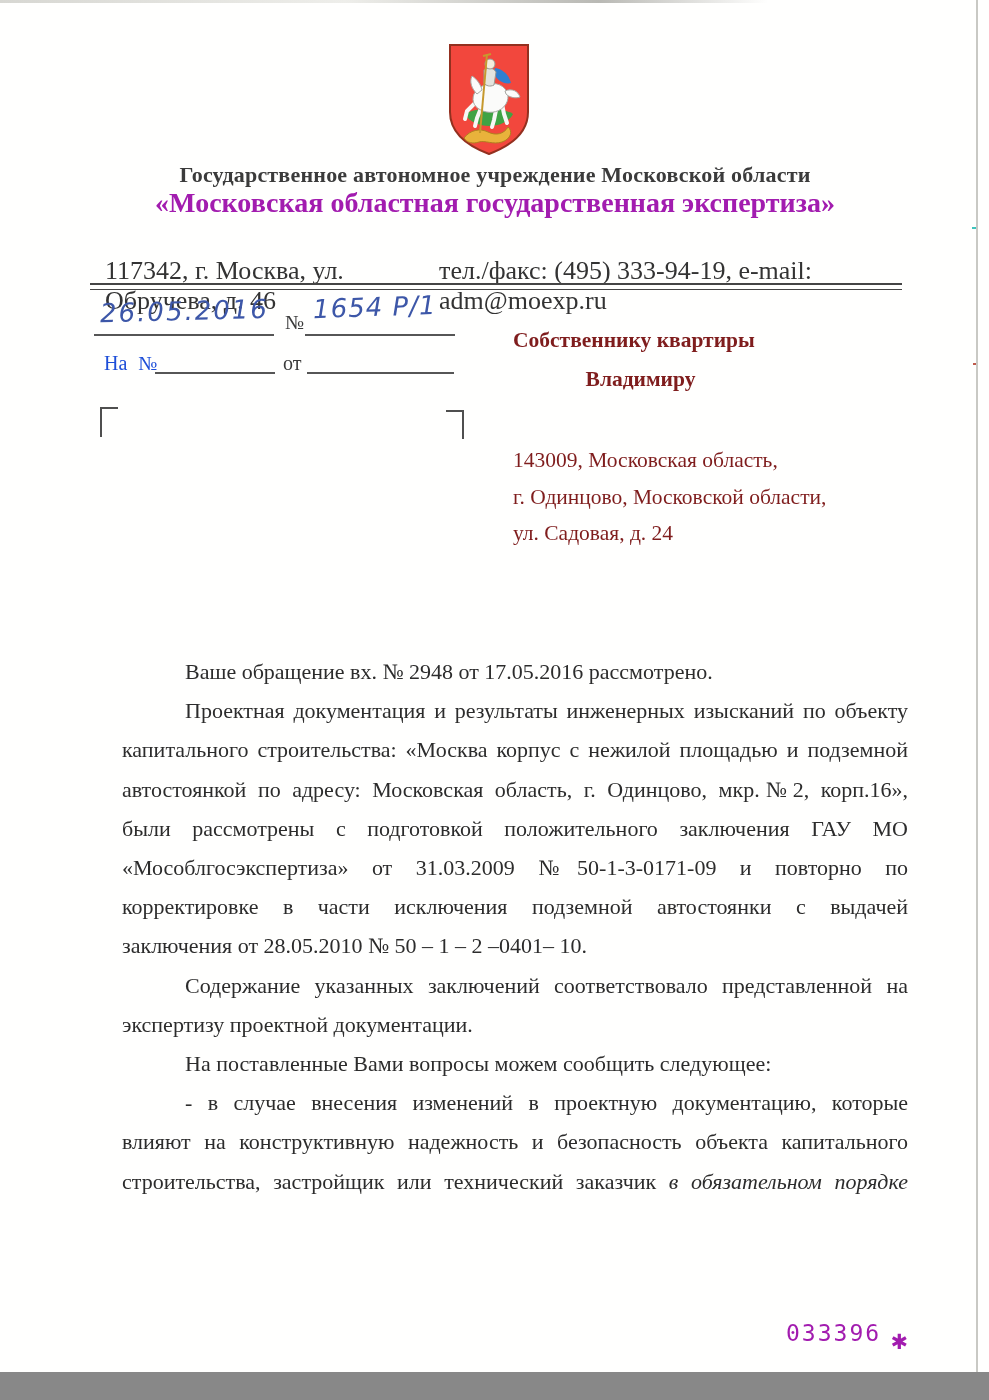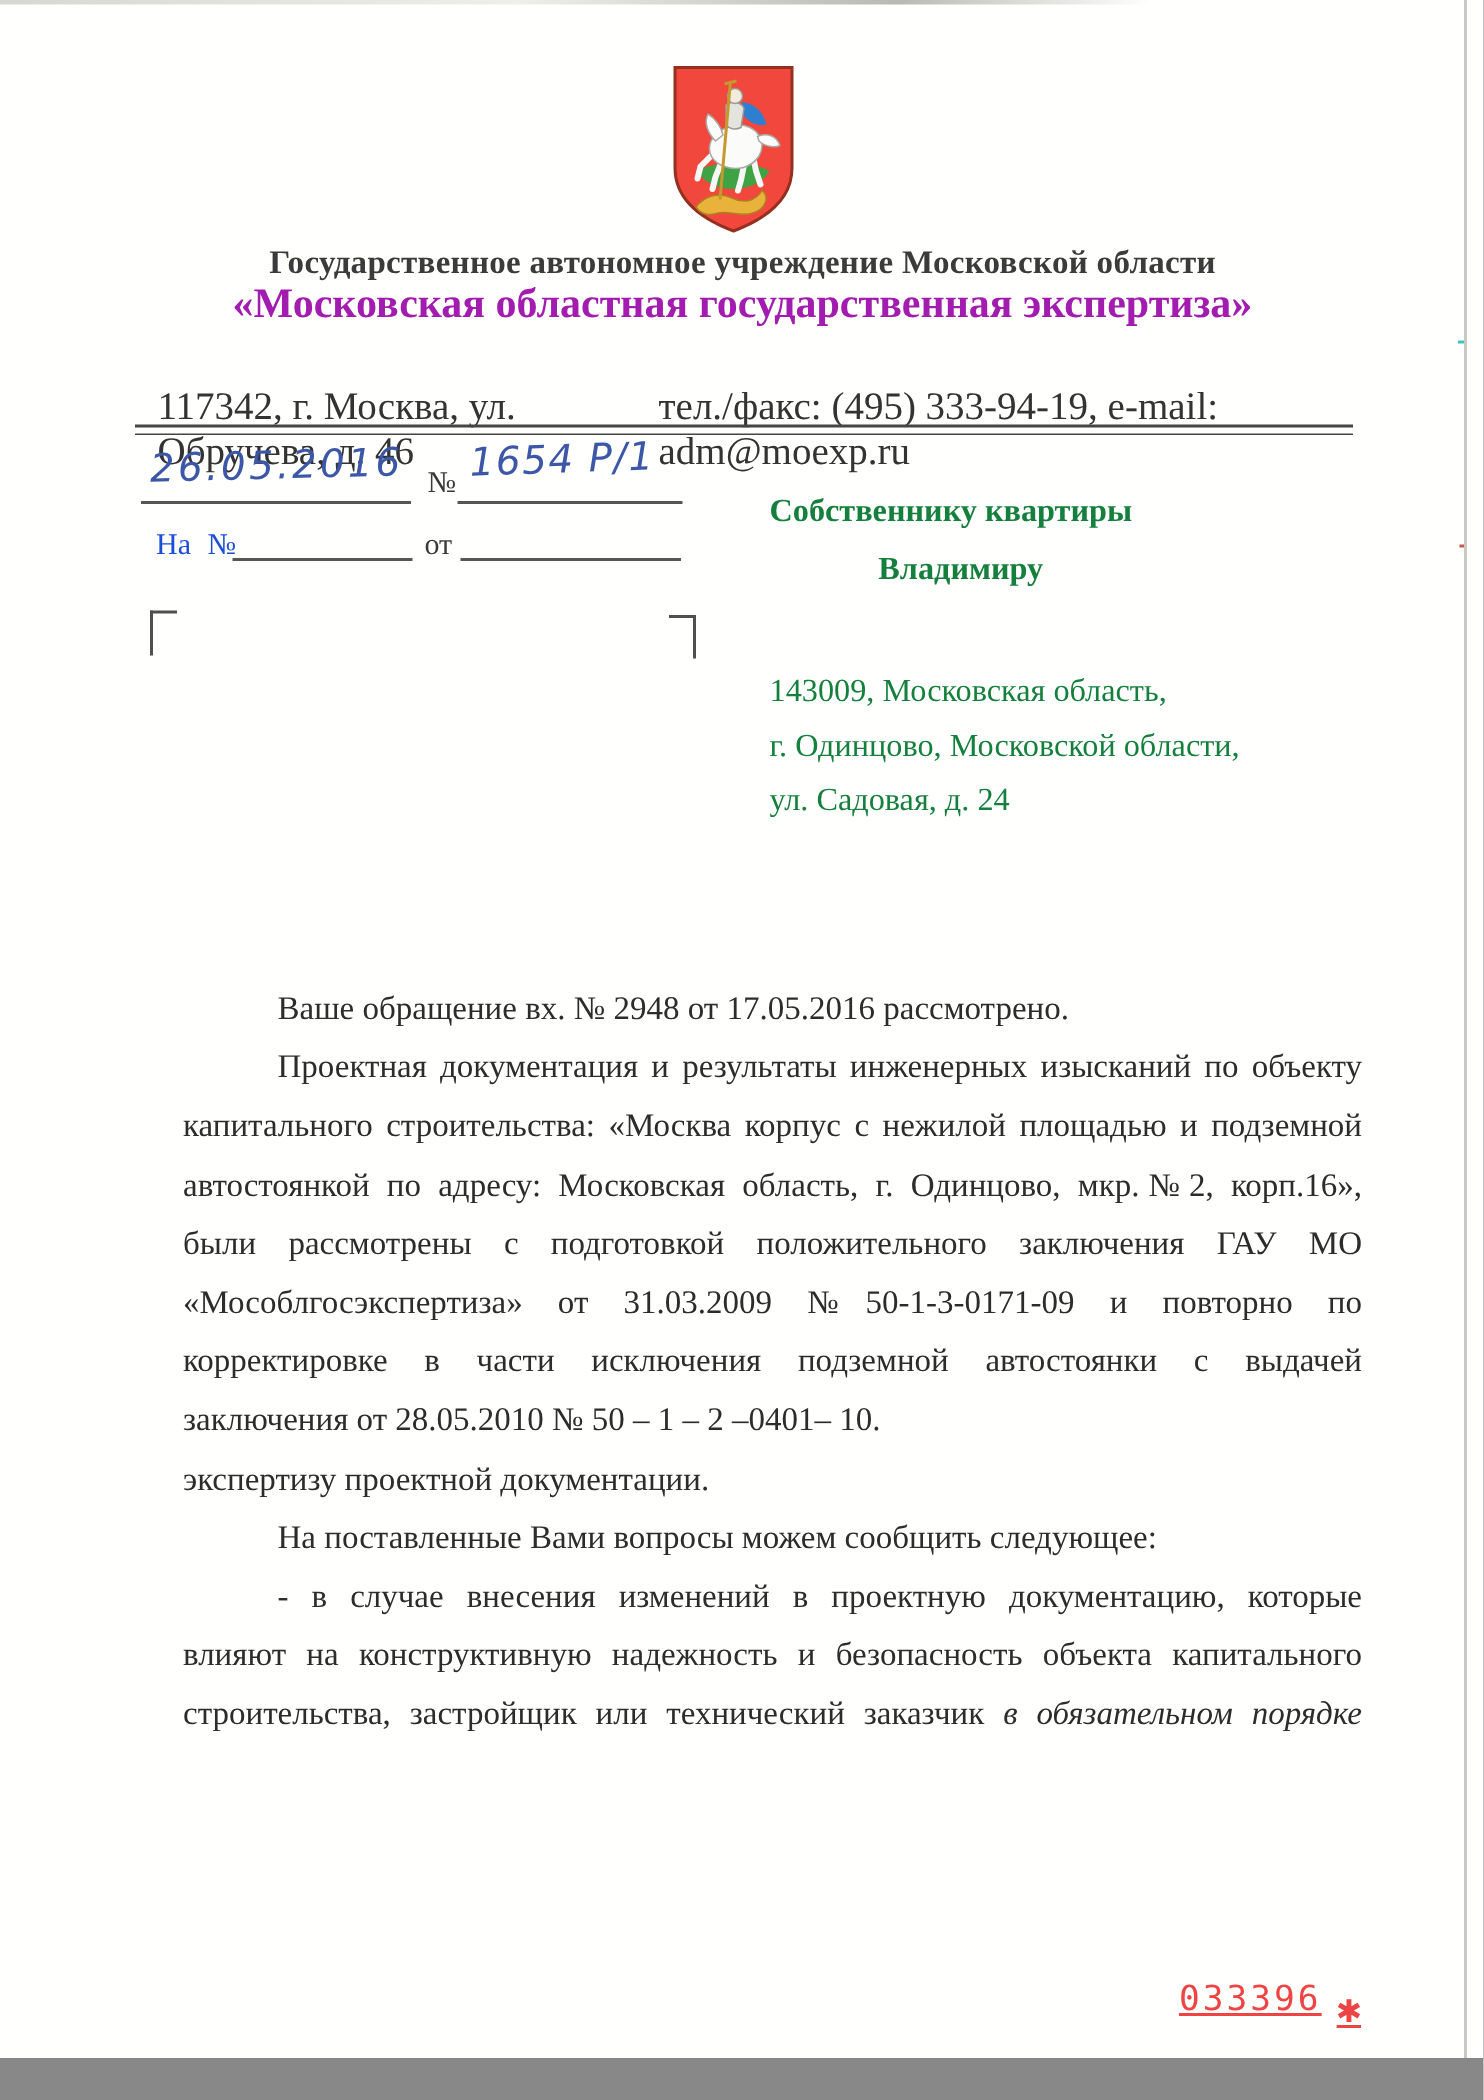--- a/index.html
+++ b/index.html
@@ -36,34 +36,34 @@
   .na-label{position:absolute;left:104px;top:352px;font-size:20px;color:#1d4ed8;word-spacing:6px;}
   .u3{position:absolute;left:155px;top:372px;width:120px;height:1.8px;background:#565656;}
   .ot-label{position:absolute;left:283px;top:352px;font-size:20px;color:#3a3a3a;}
   .u4{position:absolute;left:307px;top:372px;width:147px;height:1.8px;background:#565656;}
   
   .corner-l{position:absolute;left:100px;top:407px;width:16px;height:28px;
     border-left:2px solid #4f4f4f;border-top:2px solid #4f4f4f;}
   .corner-r{position:absolute;left:446px;top:410px;width:16px;height:27px;
     border-right:2px solid #4f4f4f;border-top:2px solid #4f4f4f;}
   
-  .recipient{position:absolute;left:513px;top:328px;width:330px;font-size:21.5px;color:#15803d;}
+  .recipient{position:absolute;left:513px;top:328px;width:330px;font-size:21.5px;color:#7f1d1d;}
   .rec-b1{font-weight:bold;}
   .rec-b2{font-weight:bold;width:255px;text-align:center;margin-top:14px;}
   .rec-addr{margin-top:50px;line-height:36.5px;}
   
   .body-text{position:absolute;left:122px;top:652px;width:786px;
     font-size:22px;line-height:39.2px;color:#2c2c2c;}
   .line{text-align:justify;text-align-last:justify;}
   .line.end{text-align-last:left;}
   .line.indent{text-indent:63px;}
   .it{font-style:italic;}
   
   .stamp{position:absolute;left:786px;top:1320px;display:flex;align-items:flex-start;
-    font-family:"DejaVu Sans Mono",monospace;font-size:23px;color:#ef4444;letter-spacing:2px;text-decoration:underline;}
+    font-family:"DejaVu Sans Mono",monospace;font-size:23px;color:#a21caf;letter-spacing:2px;}
   .stamp .ast{font-size:27px;margin-left:10px;margin-top:4px;letter-spacing:0;}
 </style>
 </head>
 <body>
 
 <div class="page">
 
   <div class="artifact-top"></div>
   <div class="edge-line"></div>
   <div class="artifact-bottom"></div>
@@ -121,20 +121,21 @@
 
   <div class="body-text">
     <div class="line indent end"><span>Ваше обращение вх. № 2948 от 17.05.2016 рассмотрено.</span></div>
     <div class="line indent"><span>Проектная документация и результаты инженерных изысканий по объекту</span></div>
     <div class="line"><span>капитального строительства: «Москва корпус с нежилой площадью и подземной</span></div>
     <div class="line"><span>автостоянкой по адресу: Московская область, г. Одинцово, мкр.№2, корп.16»,</span></div>
     <div class="line"><span>были рассмотрены с подготовкой положительного заключения ГАУ МО</span></div>
     <div class="line"><span>«Мособлгосэкспертиза» от 31.03.2009 №50-1-3-0171-09 и повторно по</span></div>
     <div class="line"><span>корректировке в части исключения подземной автостоянки с выдачей</span></div>
     <div class="line end"><span>заключения от 28.05.2010 №  50 – 1 – 2 –0401– 10.</span></div>
+    <div class="line indent"><span>Содержание указанных заключений соответствовало представленной на</span></div>
     <div class="line end"><span>экспертизу проектной документации.</span></div>
     <div class="line indent end"><span>На поставленные Вами вопросы можем сообщить следующее:</span></div>
     <div class="line indent"><span>- в случае внесения изменений в проектную документацию, которые</span></div>
     <div class="line"><span>влияют на конструктивную надежность и безопасность объекта капитального</span></div>
     <div class="line"><span>строительства, застройщик или технический заказчик</span> <span class="it">в обязательном порядке</span></div>
   </div>
 
   <div class="stamp">
     <span>033396</span>
     <span class="ast">✱</span>

